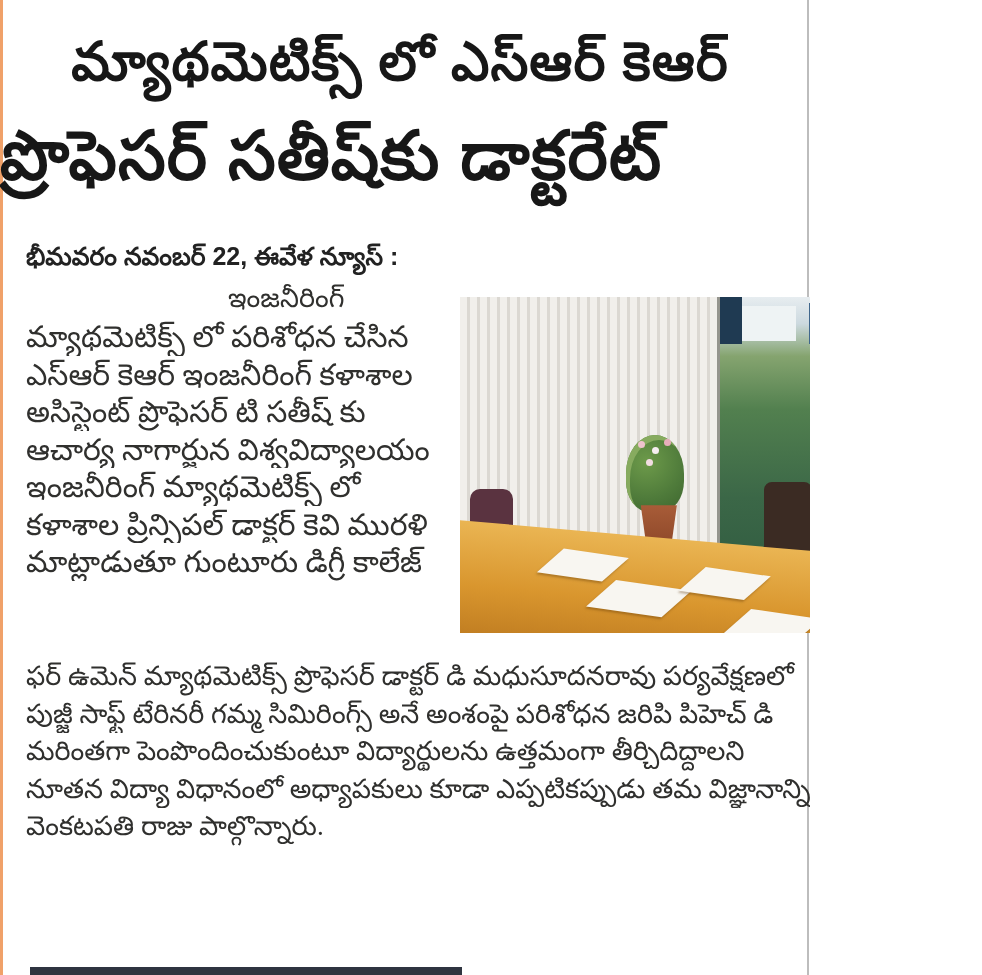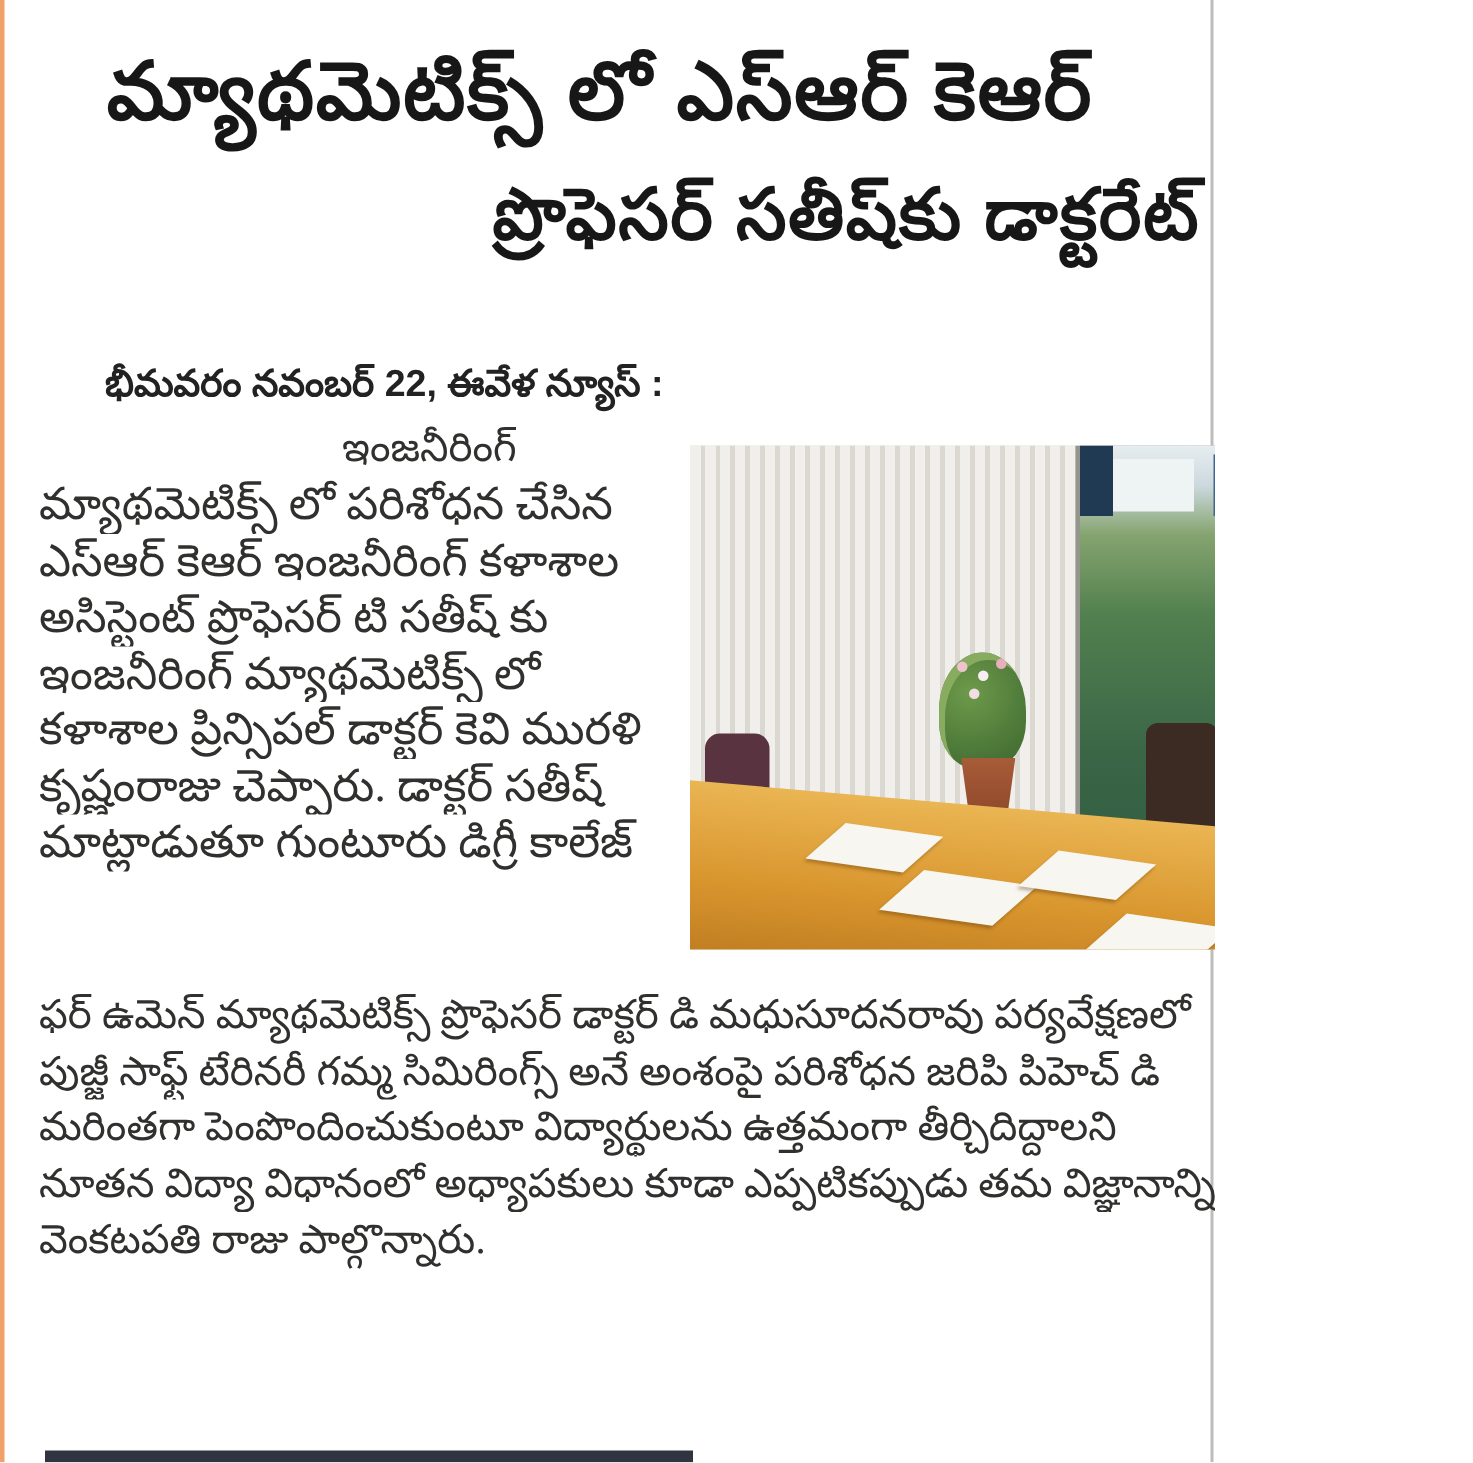--- a/index.html
+++ b/index.html
@@ -3,23 +3,23 @@
 <meta charset="utf-8">
 <style>
   html,body{margin:0;padding:0;background:#fff;}
   .page{position:relative;width:810px;height:975px;background:#ffffff;overflow:hidden;
         font-family:"Liberation Sans",sans-serif;color:#30302e;}
   .border-left{position:absolute;left:0;top:0;width:3px;height:100%;background:#f0a169;}
   .border-right{position:absolute;right:1px;top:0;width:2px;height:100%;background:#bdbdbd;}
 
   .headline1{position:absolute;left:0;right:10px;top:30px;text-align:center;
              font-size:54px;font-weight:800;color:#171717;letter-spacing:1px;white-space:nowrap;}
-  .headline2{position:absolute;left:0;right:10px;top:116px;text-align:right;
-             font-size:48px;font-weight:800;color:#171717;letter-spacing:1px;white-space:nowrap;}
-  .dateline{position:absolute;left:26px;top:242px;font-size:25px;font-weight:700;color:#222;margin-left:44px;}
+  .headline2{position:absolute;left:0;right:10px;top:116px;text-align:left;
+             font-size:68px;font-weight:800;color:#171717;letter-spacing:1px;white-space:nowrap;}
+  .dateline{position:absolute;left:26px;top:242px;font-size:25px;font-weight:700;color:#222;}
   .intro-line{position:absolute;left:228px;top:283px;font-size:27px;}
   .col-lines{position:absolute;left:26px;top:318px;width:434px;font-size:30px;line-height:37.5px;}
   .full-lines{position:absolute;left:26px;top:658px;width:940px;font-size:27px;line-height:37.5px;}
   .text-line{white-space:nowrap;overflow:hidden;font-family:Liberation Serif, serif;}
 
   
   .photo{position:absolute;left:460px;top:297px;width:482px;height:336px;overflow:hidden;background:#e7e4df;}
   .photo div{position:absolute;}
   .blinds{inset:0;background:repeating-linear-gradient(90deg,#f1efeb 0 7px,#dbd8d2 7px 10px);}
   .painting{left:54%;top:0;width:46%;height:88%;
@@ -105,23 +105,23 @@
   <div class="headline1">మ్యాథమెటిక్స్ లో ఎస్ఆర్ కెఆర్</div>
   <div class="headline2">ప్రొఫెసర్ సతీష్‌కు డాక్టరేట్</div>
 
   <div class="dateline">భీమవరం నవంబర్ 22, ఈవేళ న్యూస్ :</div>
   <div class="intro-line text-line">ఇంజనీరింగ్</div>
 
   <div class="col-lines">
       <div class="text-line">మ్యాథమెటిక్స్ లో పరిశోధన చేసిన</div>
       <div class="text-line">ఎస్ఆర్ కెఆర్ ఇంజనీరింగ్ కళాశాల</div>
       <div class="text-line">అసిస్టెంట్ ప్రొఫెసర్ టి సతీష్ కు</div>
+      <div class="text-line">ఆచార్య నాగార్జున విశ్వవిద్యాలయం</div>
       <div class="text-line">ఇంజనీరింగ్ మ్యాథమెటిక్స్ లో</div>
       <div class="text-line">కళాశాల ప్రిన్సిపల్ డాక్టర్ కెవి మురళి</div>
-      <div class="text-line">కృష్ణంరాజు చెప్పారు. డాక్టర్ సతీష్</div>
       <div class="text-line">మాట్లాడుతూ గుంటూరు డిగ్రీ కాలేజ్</div>
     </div>
 
   <div class="photo">
     <div class="blinds"></div>
     <div class="painting">
       <div class="paint-b1"></div>
       <div class="paint-b2"></div>
       <div class="paint-b3"></div>
       <div class="paint-dark"></div>

